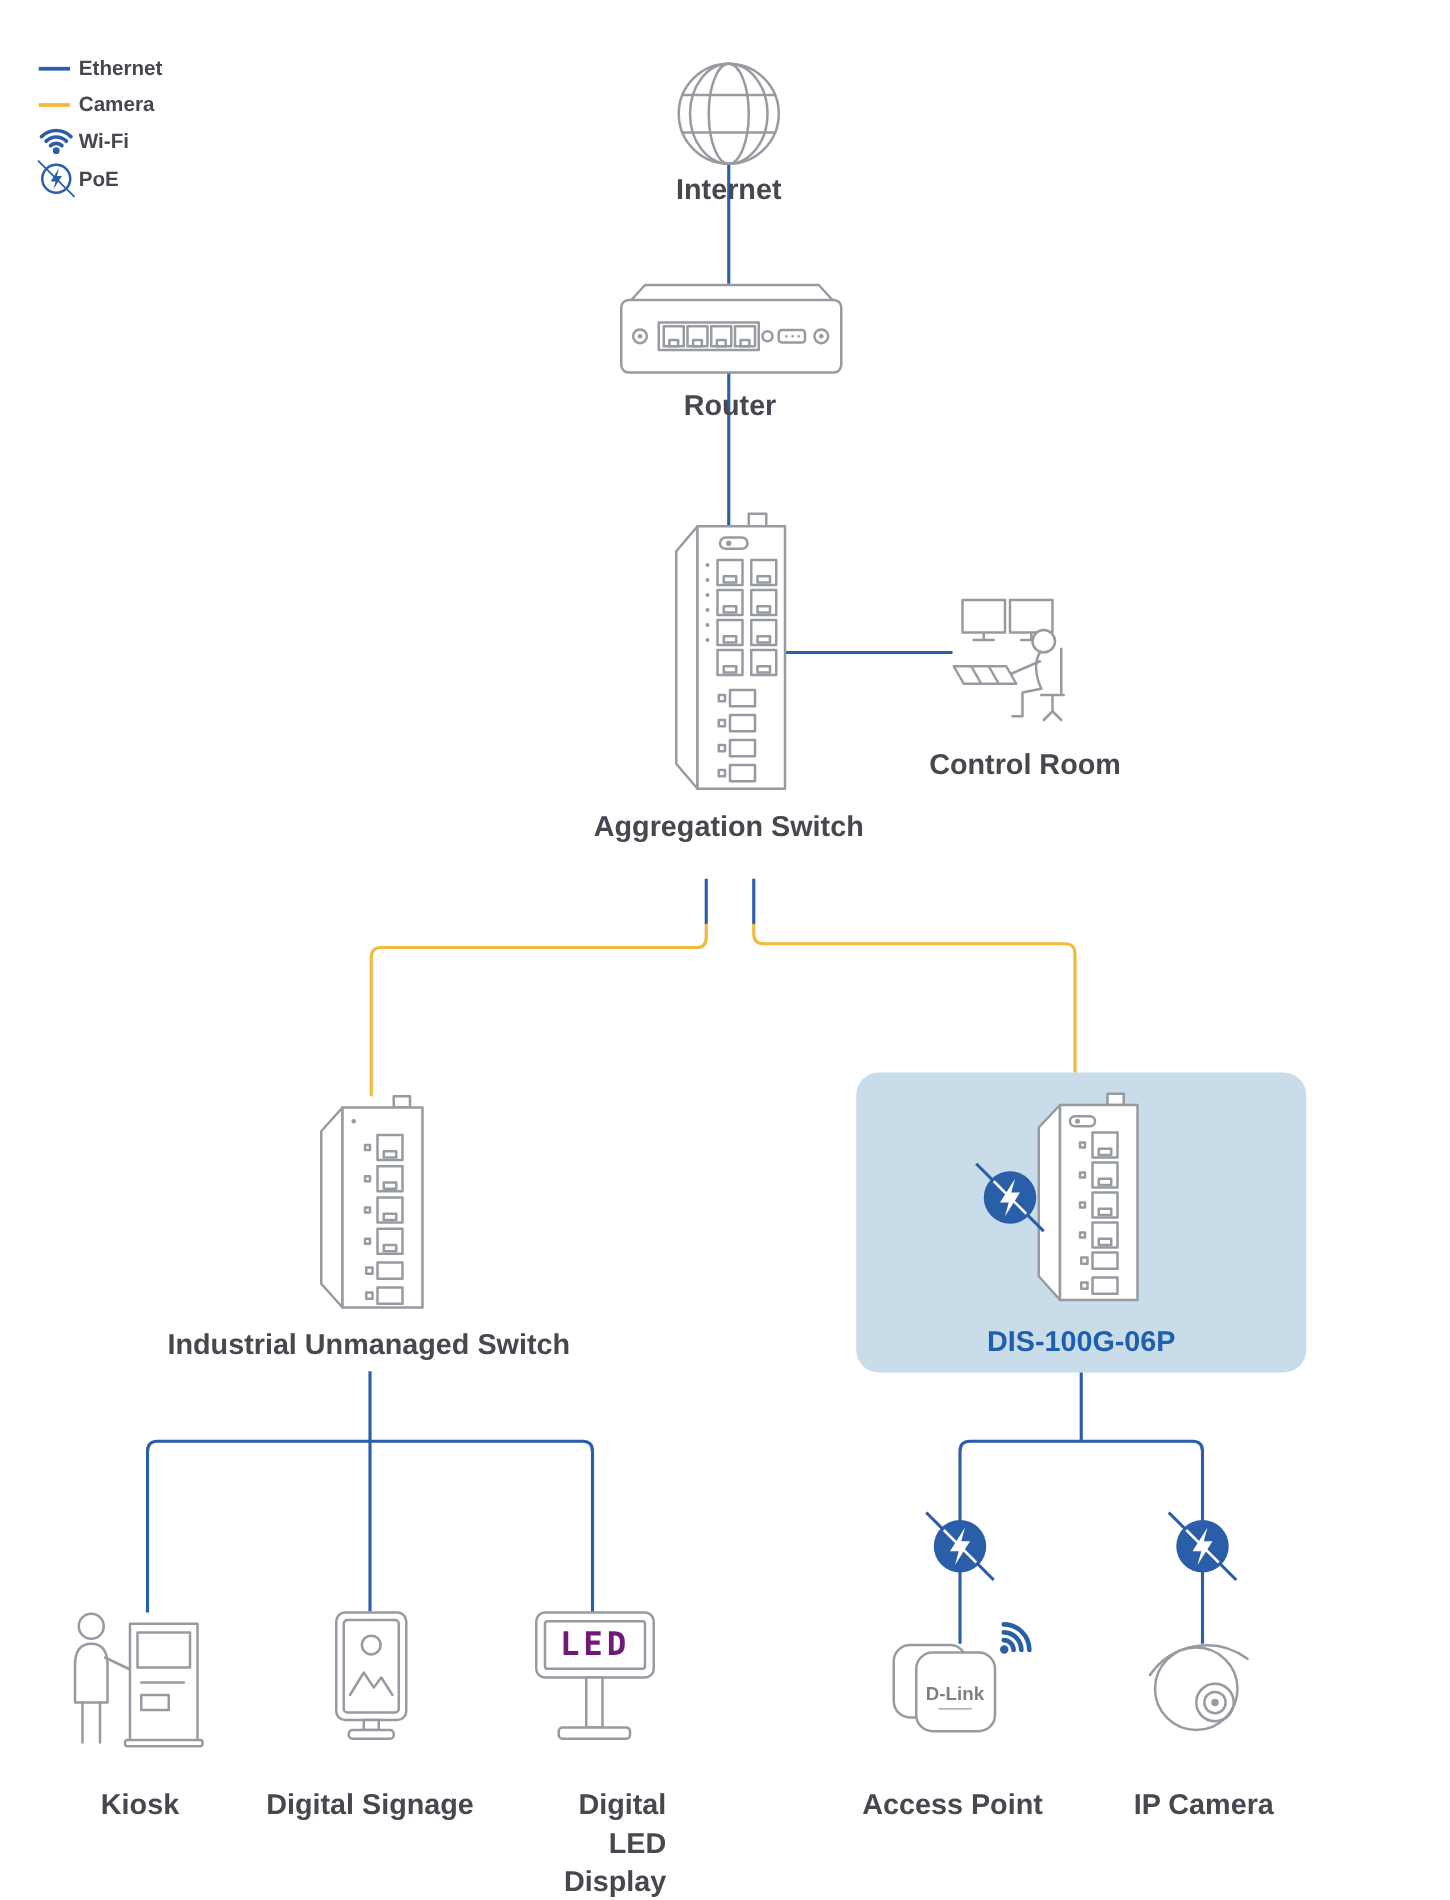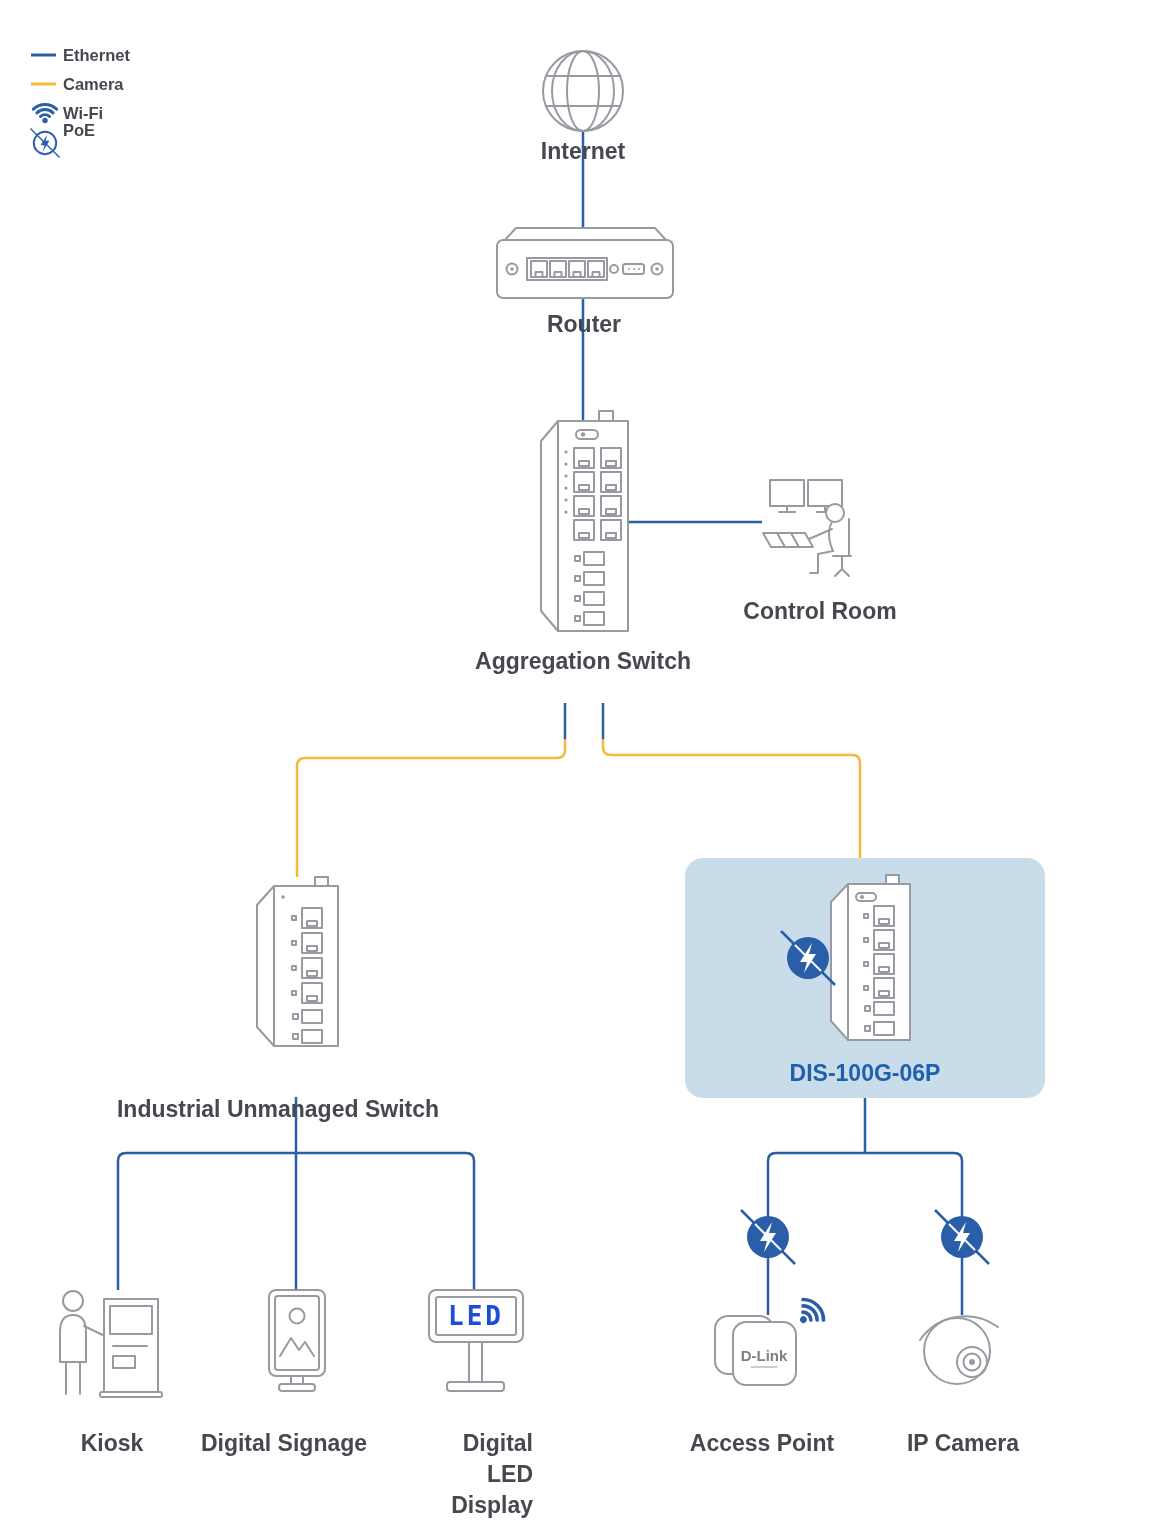--- a/index.html
+++ b/index.html
@@ -38,21 +38,21 @@
     text-align:center;line-height:1.35;white-space:nowrap;
   }
   .label.wrap{white-space:normal;width:112px;}
   .label.accent{color:var(--accent);}
   .legend-label{
     position:absolute;font-size:16.5px;font-weight:700;color:var(--label);line-height:20px;
   }
   .led-text{
     position:absolute;transform:translateX(-50%);
     font-family:"DejaVu Sans Mono",monospace;font-weight:700;
-    font-size:26px;color:#1d4ed8;letter-spacing:3px;line-height:1;
+    font-size:26px;color:#701a75;letter-spacing:3px;line-height:1;
   }
   .brand-text{
     position:absolute;transform:translateX(-50%);
     font-size:15px;font-weight:700;color:#7a8187;line-height:1;
   }
 </style>
 </head>
 <body>
 
 <div class="canvas">
@@ -269,30 +269,30 @@
       <circle class="d" cx="957" cy="1351" r="33"></circle>
       <circle class="dn" cx="972" cy="1362" r="15"></circle>
       <circle class="dn" cx="972" cy="1362" r="8.5"></circle>
       <circle class="dot" cx="972" cy="1362" r="3"></circle>
     </g>
   </svg>
 
   <div class="legend-label" style="left:63px;top:45px;">Ethernet</div>
   <div class="legend-label" style="left:63px;top:74px;">Camera</div>
   <div class="legend-label" style="left:63px;top:103px;">Wi-Fi</div>
-  <div class="legend-label" style="left:63px;top:120px;text-align:right;">PoE</div>
+  <div class="legend-label" style="left:63px;top:134px;text-align:right;">PoE</div>
 
   <div class="label" style="left:583px;top:136px;">Internet</div>
   <div class="label" style="left:584px;top:309px;">Router</div>
   <div class="label" style="left:583px;top:646px;">Aggregation Switch</div>
   <div class="label" style="left:820px;top:596px;">Control Room</div>
-  <div class="label" style="left:278px;top:1060px;margin-top:34px;">Industrial Unmanaged Switch</div>
+  <div class="label" style="left:295px;top:1060px;">Industrial Unmanaged Switch</div>
   <div class="label accent" style="left:865px;top:1058px;">DIS-100G-06P</div>
   <div class="label" style="left:112px;top:1428px;">Kiosk</div>
-  <div class="label" style="left:284px;top:1428px;">Digital Signage</div>
+  <div class="label" style="left:296px;top:1428px;">Digital Signage</div>
   <div class="label wrap" style="left:477px;top:1428px;text-align:right;">Digital LED Display</div>
   <div class="label" style="left:762px;top:1428px;">Access Point</div>
   <div class="label" style="left:963px;top:1428px;">IP Camera</div>
 
   <div class="led-text" style="left:476px;top:1303px;">LED</div>
   <div class="brand-text" style="left:764px;top:1348px;">D-Link</div>
 
 </div>
 
 </body></html>

